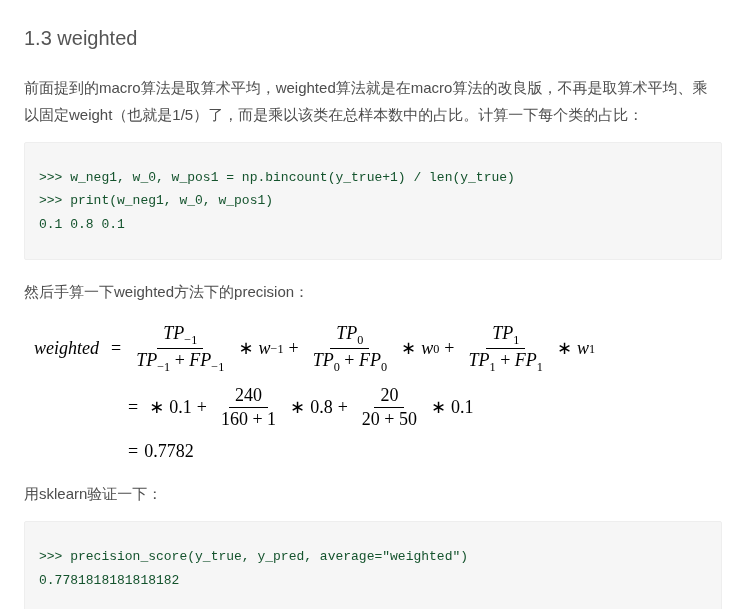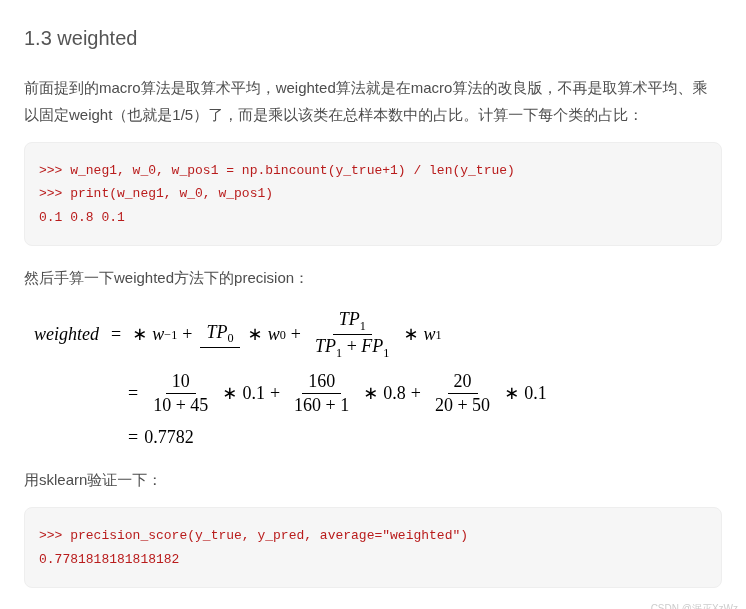--- a/index.html
+++ b/index.html
@@ -19,27 +19,27 @@
     color: #555;
     margin-bottom: 18px;
   }
   .para {
     color: #4d4d4d;
     margin-bottom: 14px;
   }
   .code-block {
     background: #f6f6f6;
     border: 1px solid #eee;
-    border-radius: 8px;
-    padding: 16px 14px;
+    border-radius: 2px;
+    padding: 23px 14px;
     font-family: "Consolas", "Courier New", monospace;
     font-size: 13px;
     line-height: 1.8;
     white-space: pre;
-    color: #b91c1c;
+    color: #14532d;
     margin-bottom: 18px;
   }
   .math-block {
     font-family: "Cambria Math", "STIX", "Times New Roman", serif;
     font-size: 18px;
     color: #000;
     margin: 18px 0 18px 10px;
     line-height: 1.2;
   }
   .math-row {
@@ -110,30 +110,35 @@
 
 <div class="para">然后手算一下weighted方法下的precision：</div>
 
 <div class="math-block">
 
   <div class="math-row">
     <span class="lhs">weighted</span>
     <span class="eq">=</span>
 
     <span class="term">
+      <span class="frac">
+        <span class="num"><span class="ital">TP</span><span class="sub">−1</span></span>
+        <span class="den"><span class="ital">TP</span><span class="sub">−1</span> + <span class="ital">FP</span><span class="sub">−1</span></span>
+      </span>
       <span class="op">∗</span>
       <span class="ital">w</span>
         <span class="sub">−1</span>
     </span>
 
     <span class="op">+</span>
 
     <span class="term">
       <span class="frac">
         <span class="num"><span class="ital">TP</span><span class="sub">0</span></span>
+        <span class="den"><span class="ital">TP</span><span class="sub">0</span> + <span class="ital">FP</span><span class="sub">0</span></span>
       </span>
       <span class="op">∗</span>
       <span class="ital">w</span>
         <span class="sub">0</span>
     </span>
 
     <span class="op">+</span>
 
     <span class="term">
       <span class="frac">
@@ -142,31 +147,27 @@
       </span>
       <span class="op">∗</span>
       <span class="ital">w</span>
         <span class="sub">1</span>
     </span>
   </div>
 
   <div class="math-row indent1">
     <span class="eq">=</span>
     <span class="term">
-      <span class="frac">
-        <span class="num">10</span>
-        <span class="den">10 + 45</span>
-      </span>
       <span class="op">∗</span>
         <span>0.1</span>
     </span>
     <span class="op">+</span>
     <span class="term">
       <span class="frac">
-        <span class="num">160</span>
+        <span class="num">240</span>
         <span class="den">160 + 1</span>
       </span>
       <span class="op">∗</span>
         <span>0.8</span>
     </span>
     <span class="op">+</span>
     <span class="term">
       <span class="frac">
         <span class="num">20</span>
         <span class="den">20 + 50</span>

